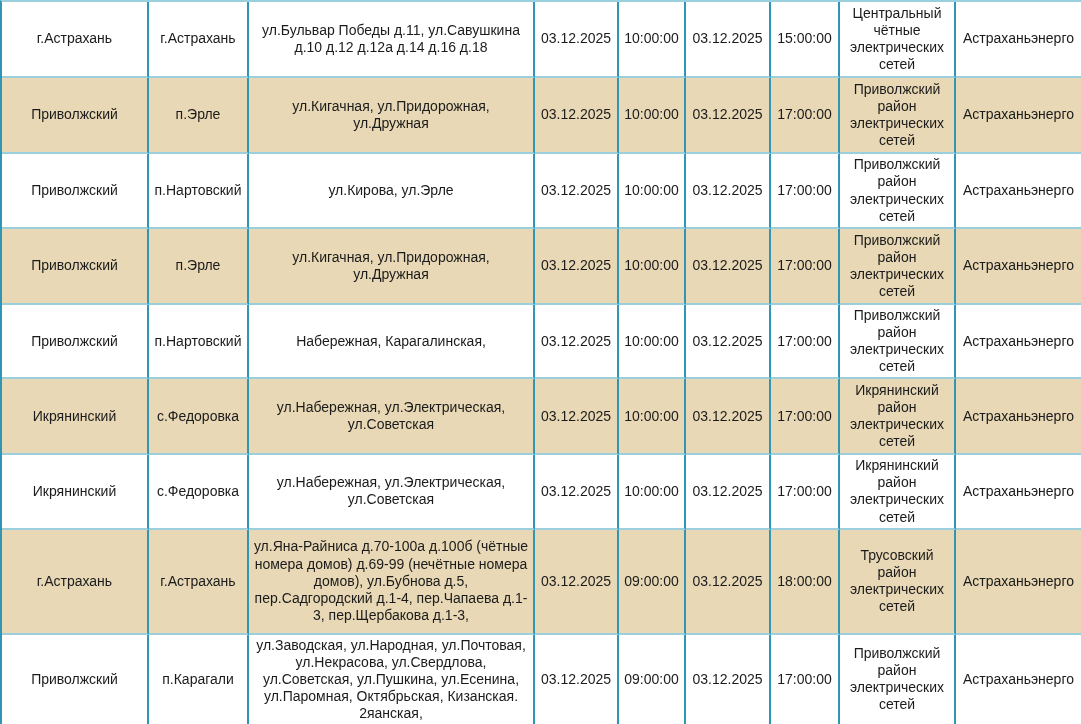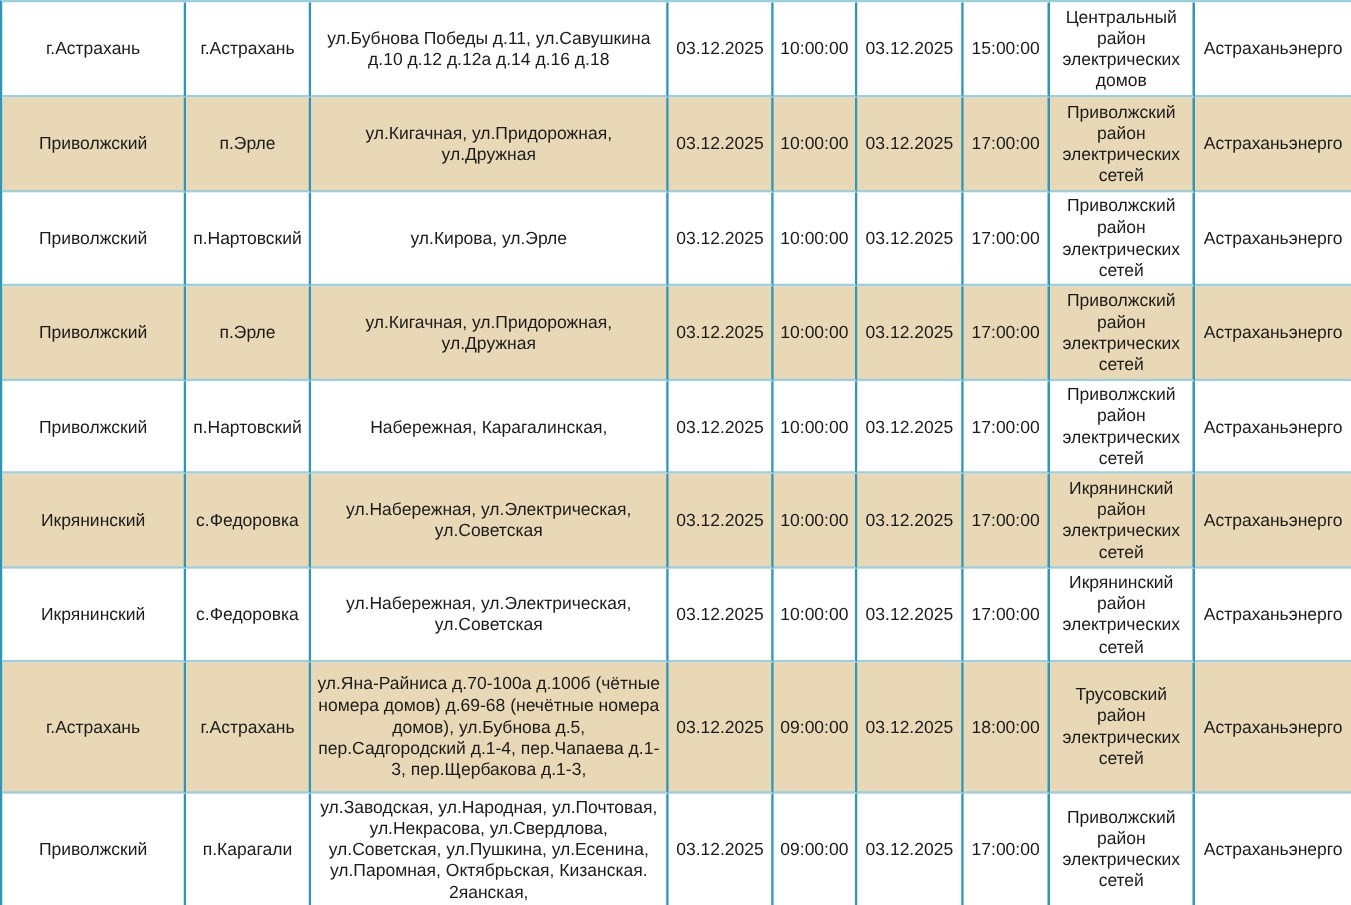--- a/index.html
+++ b/index.html
@@ -54,26 +54,26 @@
         <col class="c4">
       <col class="c5">
         <col class="c6">
         <col class="c7">
         <col class="c8">
     </colgroup>
     <tbody id="table-body">
         <tr style="height: 76px;">
           <td>г.Астрахань</td>
           <td>г.Астрахань</td>
-          <td>ул.Бубнова Победы д.11, ул.Савушкина д.10 д.12 д.12а д.14 д.16 д.18</td>
+          <td>ул.Бульвар Победы д.11, ул.Савушкина д.10 д.12 д.12а д.14 д.16 д.18</td>
           <td>03.12.2025</td>
           <td>10:00:00</td>
           <td>03.12.2025</td>
           <td>15:00:00</td>
-          <td>Центральный район электрических домов</td>
+          <td>Центральный чётные электрических сетей</td>
           <td>Астраханьэнерго</td>
         </tr>
         <tr class="alt" style="height: 76px;">
           <td>Приволжский</td>
           <td>п.Эрле</td>
           <td>ул.Кигачная, ул.Придорожная, ул.Дружная</td>
           <td>03.12.2025</td>
           <td>10:00:00</td>
           <td>03.12.2025</td>
           <td>17:00:00</td>
@@ -131,21 +131,21 @@
           <td>03.12.2025</td>
           <td>10:00:00</td>
           <td>03.12.2025</td>
           <td>17:00:00</td>
           <td>Икрянинский район электрических сетей</td>
           <td>Астраханьэнерго</td>
         </tr>
         <tr class="alt" style="height: 105px;">
           <td>г.Астрахань</td>
           <td>г.Астрахань</td>
-          <td>ул.Яна-Райниса д.70-100а д.100б (чётные номера домов) д.69-68 (нечётные номера домов), ул.Бубнова д.5, пер.Садгородский д.1-4, пер.Чапаева д.1-3, пер.Щербакова д.1-3,</td>
+          <td>ул.Яна-Райниса д.70-100а д.100б (чётные номера домов) д.69-99 (нечётные номера домов), ул.Бубнова д.5, пер.Садгородский д.1-4, пер.Чапаева д.1-3, пер.Щербакова д.1-3,</td>
           <td>03.12.2025</td>
           <td>09:00:00</td>
           <td>03.12.2025</td>
           <td>18:00:00</td>
           <td>Трусовский район электрических сетей</td>
           <td>Астраханьэнерго</td>
         </tr>
         <tr style="height: 86px;">
           <td>Приволжский</td>
           <td>п.Карагали</td>

